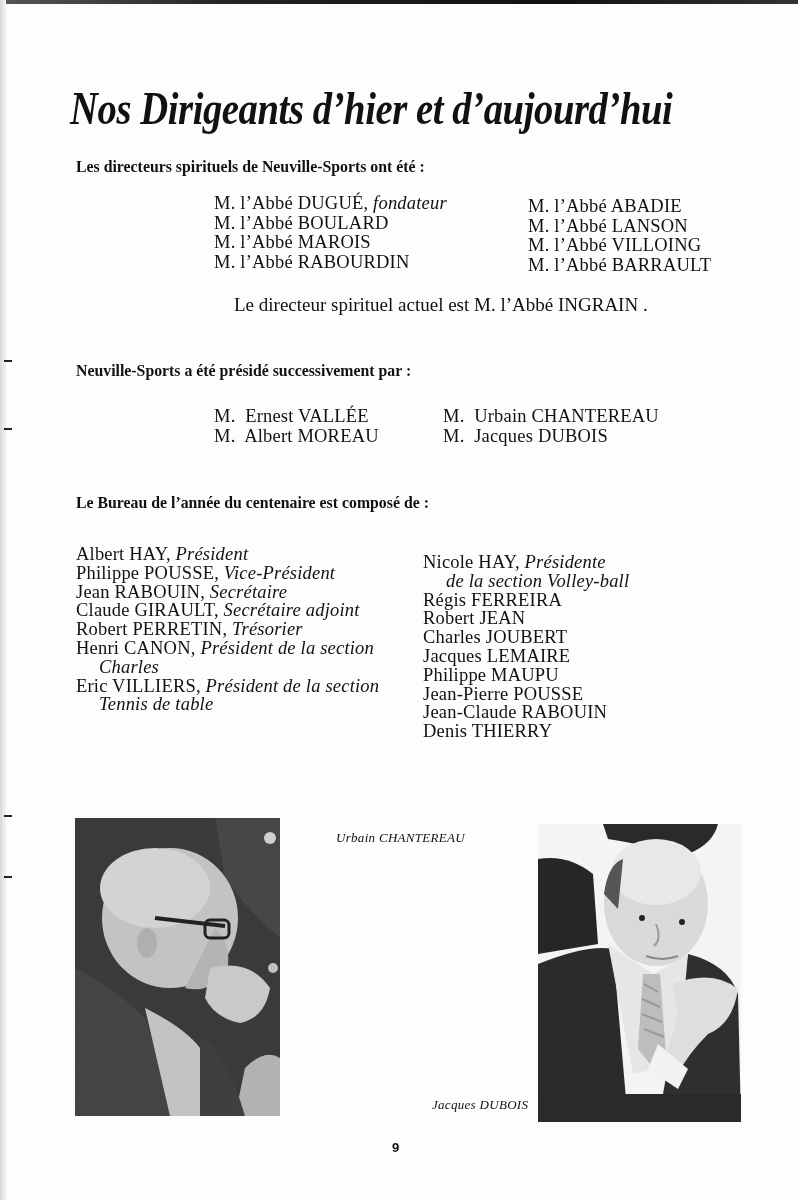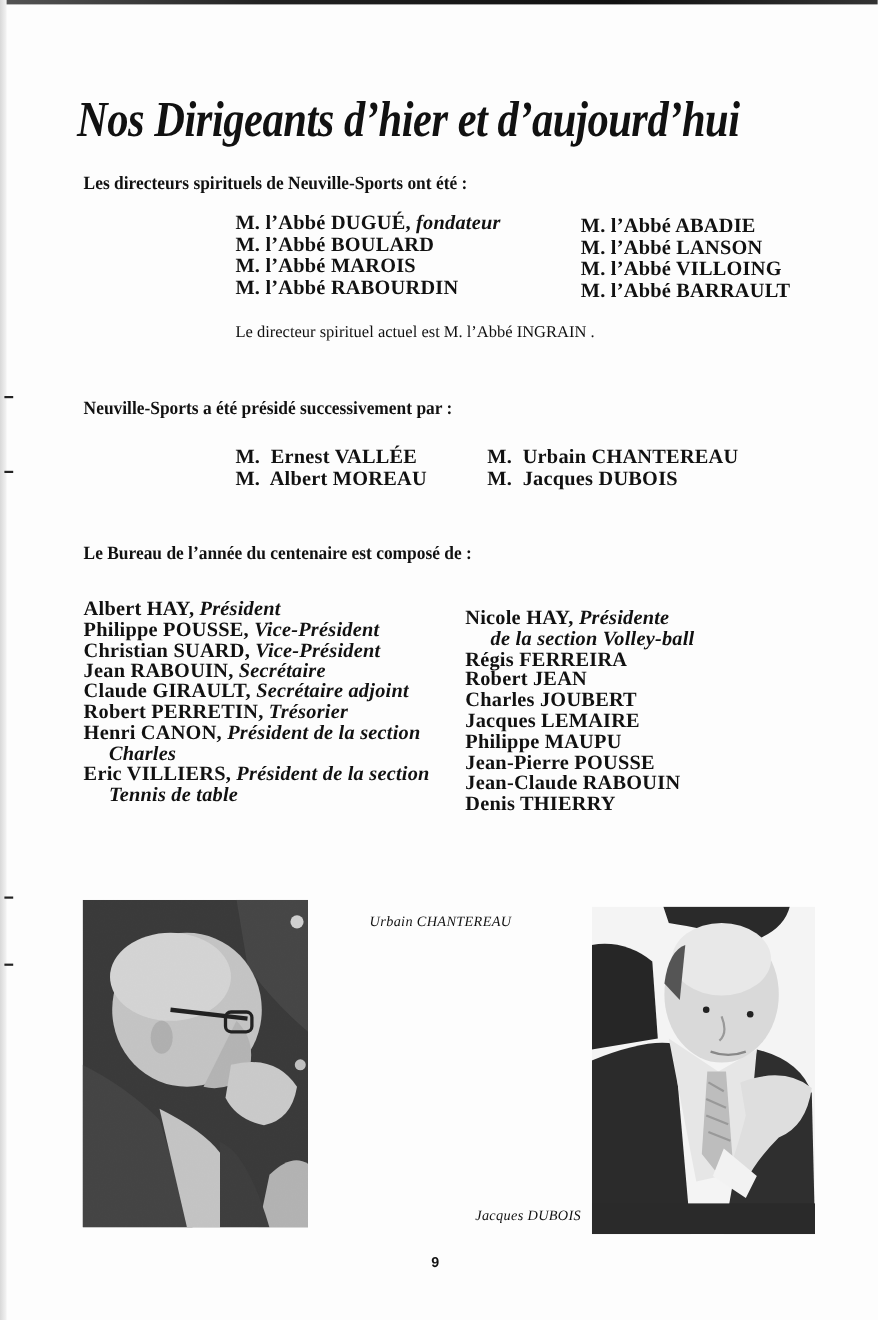--- a/index.html
+++ b/index.html
@@ -13,25 +13,25 @@
     .leftedge { position: absolute; left: 0; top: 0; width: 6px; height: 1200px;
       background: linear-gradient(to right, #d8d8d8, #f4f4f4); }
     .tick { position: absolute; left: 4px; width: 8px; height: 2px; background: #222; }
 
     .abs { position: absolute; white-space: nowrap; }
     .title { left: 70px; top: 82px; font-family: "Liberation Serif", serif; font-weight: bold;
       font-style: italic; font-size: 46px; letter-spacing: -0.5px; transform: scaleX(0.84);
       transform-origin: left top; }
     .heading { font-family: "Liberation Serif", serif; font-weight: bold; font-size: 17px;
       transform: scaleX(0.93); transform-origin: left top; }
-    .list { font-size: 18.5px; line-height: 19.5px; letter-spacing: 0.2px; font-weight: bold; }
+    .list { font-size: 18.5px; line-height: 19.5px; letter-spacing: 0.2px; }
     .list div { white-space: nowrap; }
     .it { font-style: italic; }
     .indent { padding-left: 23px; }
-    .sentence { font-size: 15px; }
+    .sentence { font-size: 19px; margin-left: 20px; }
     .caption { font-style: italic; font-size: 13px; letter-spacing: 0.3px; }
     .pagenum { font-family: "Liberation Sans", sans-serif; font-weight: bold; font-size: 13px; }
 
     .photo { position: absolute; overflow: hidden; }
     .photo svg { display: block; width: 100%; height: 100%; }
   </style>
 </head>
 <body>
 
 <div class="topbar"></div>
@@ -71,21 +71,20 @@
 <div class="abs list" style="left:443px; top:407px">
   <div><span>M.</span>&nbsp; <span>Urbain CHANTEREAU</span></div>
   <div><span>M.</span>&nbsp; <span>Jacques DUBOIS</span></div>
 </div>
 
 <div class="abs heading" style="left:76px; top:493px">Le Bureau de l’année du centenaire est composé de :</div>
 
 <div class="abs list" style="left:76px; top:545px; line-height:18.8px">
   <div><span>Albert HAY</span>, <span class="it">Président</span></div>
   <div><span>Philippe POUSSE</span>, <span class="it">Vice-Président</span></div>
-  <div><span>Christian SUARD</span>, <span class="it">Vice-Président</span></div>
   <div><span>Jean RABOUIN</span>, <span class="it">Secrétaire</span></div>
   <div><span>Claude GIRAULT</span>, <span class="it">Secrétaire adjoint</span></div>
   <div><span>Robert PERRETIN</span>, <span class="it">Trésorier</span></div>
   <div><span>Henri CANON</span>, <span class="it">Président de la section</span></div>
   <div class="it indent">Charles</div>
   <div><span>Eric VILLIERS</span>, <span class="it">Président de la section</span></div>
   <div class="it indent">Tennis de table</div>
 </div>
 
 <div class="abs list" style="left:423px; top:553px; line-height:18.8px">

